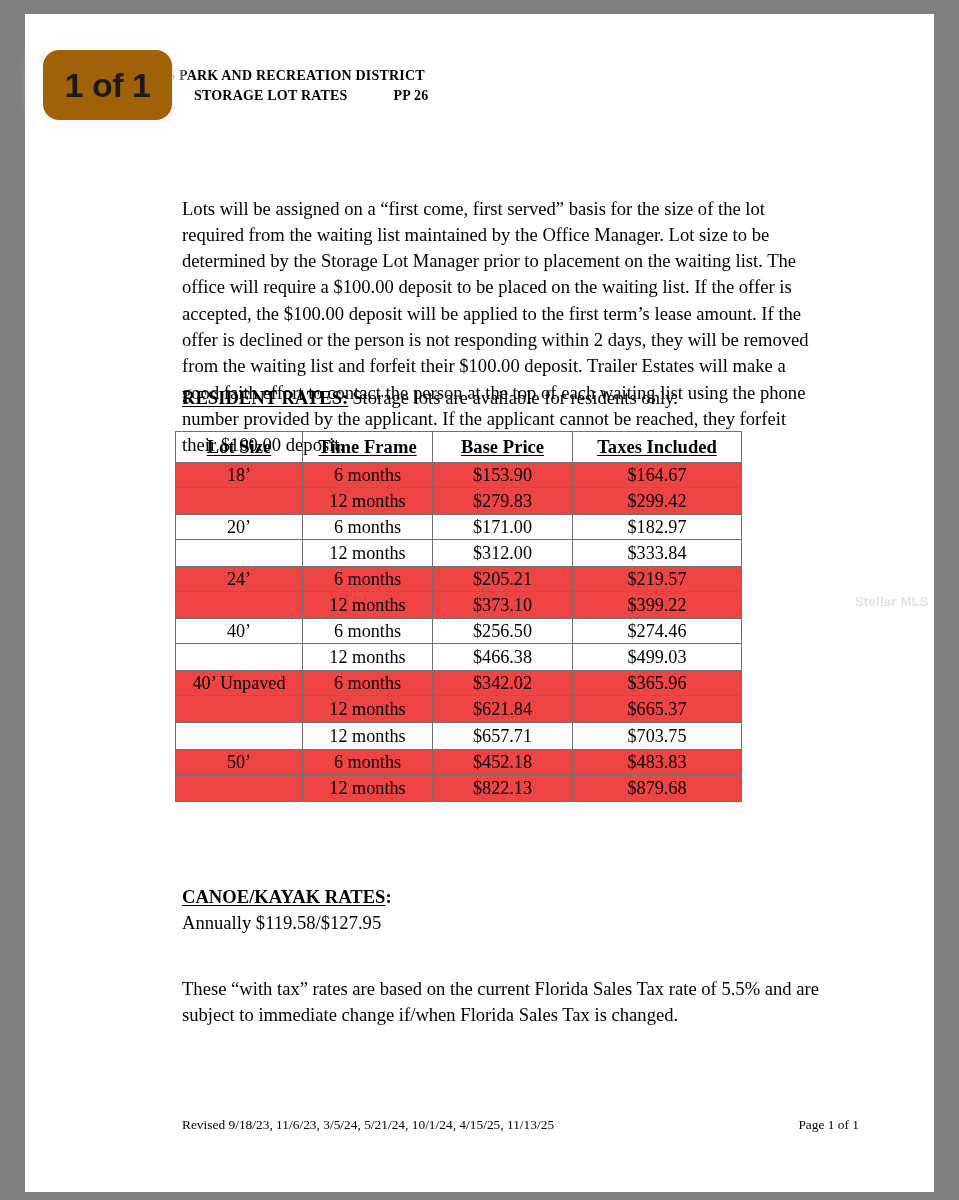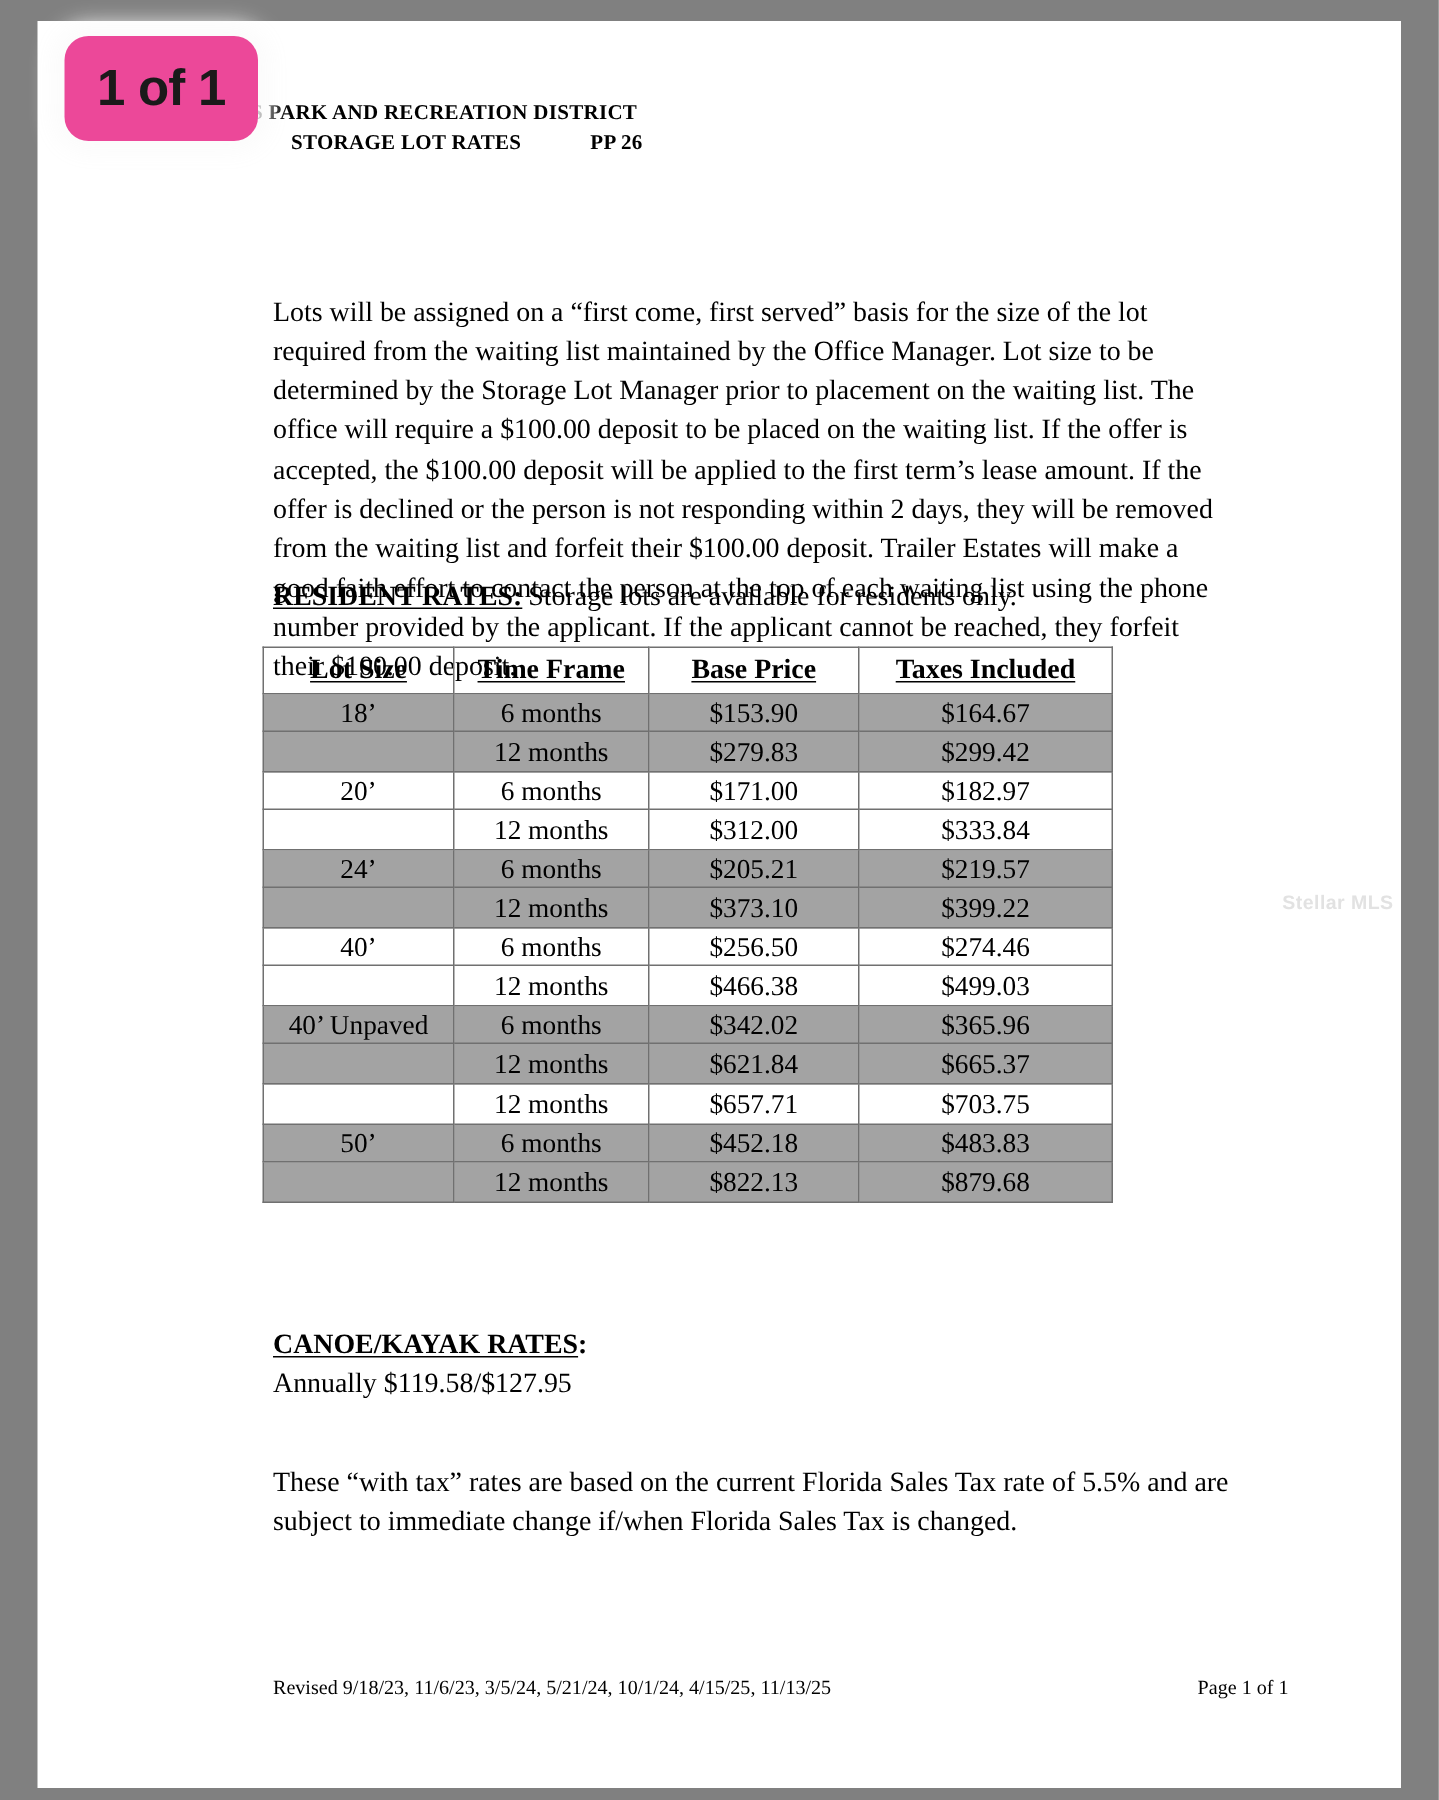--- a/index.html
+++ b/index.html
@@ -60,24 +60,24 @@
   }
   #doc-code {
     display: inline-block;
     margin-left: 46px;
   }
 
   
   #page-badge {
     position: absolute;
     left: 43px;
-    top: 24px;
+    top: 50px;
     width: 129px;
     height: 70px;
-    background: #ec4899;
+    background: #a16207;
     border-radius: 16px;
     display: flex;
     align-items: center;
     justify-content: center;
     box-shadow: 0 0 14px 8px rgba(251,251,251,0.95);
     z-index: 10;
   }
   #page-badge span {
     font-family: "Liberation Sans", "DejaVu Sans", sans-serif;
     font-size: 34px;
@@ -140,21 +140,21 @@
   #rates-table thead th {
     font-weight: 700;
     height: 31px;
     font-size: 18.6px;
   }
   #rates-table thead th span {
     text-decoration: underline;
     text-underline-offset: 2px;
   }
   #rates-table tr.highlight td {
-    background: #a3a3a3;
+    background: #ef4444;
   }
   #rates-table tr.row-second td { height: 27px; }
 
   
   #canoe-section {
     position: absolute;
     left: 157px;
     top: 870px;
     font-size: 18.6px;
     color: #000;

